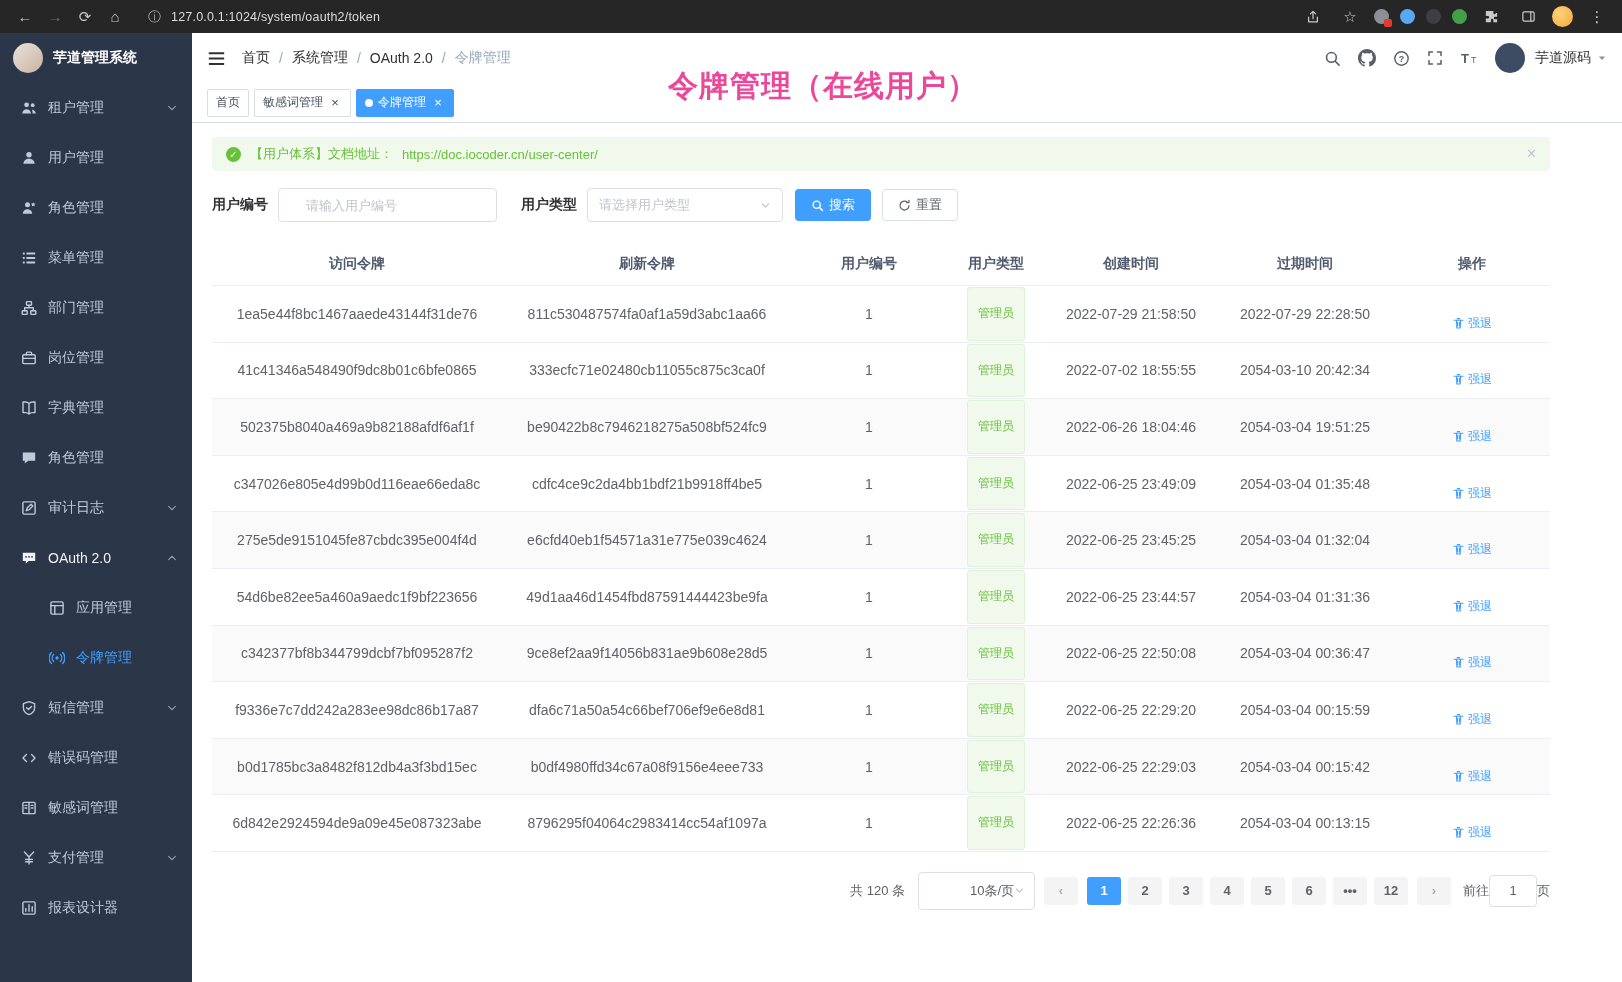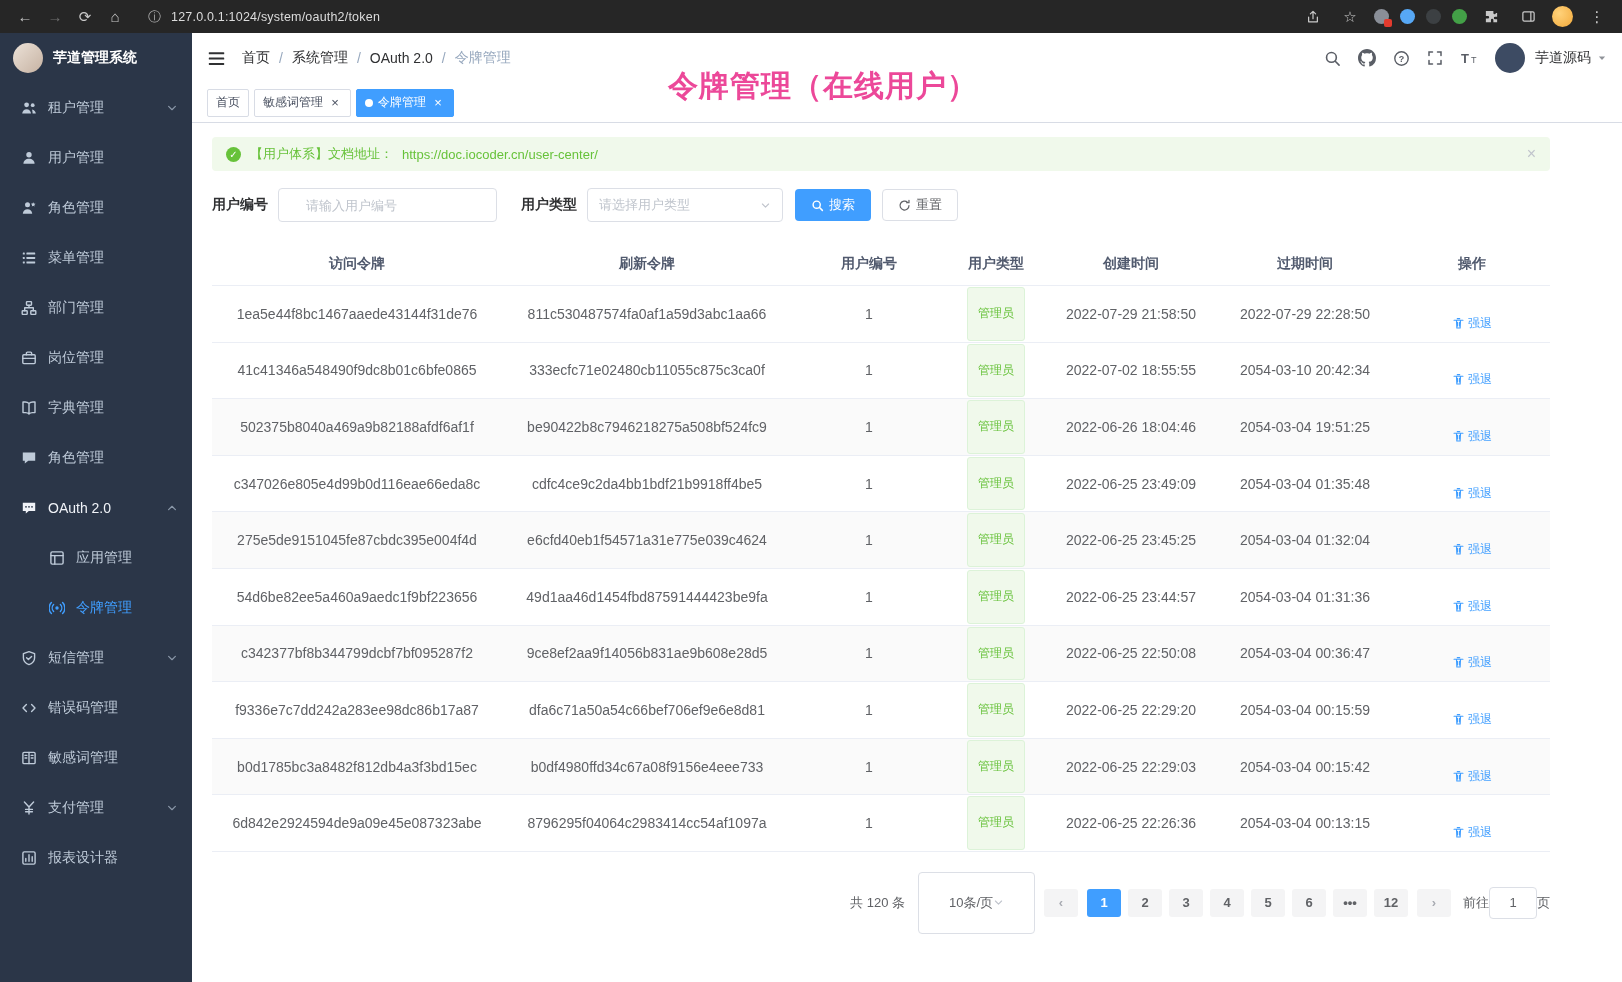--- a/index.html
+++ b/index.html
@@ -80,21 +80,21 @@
   .data-table{width:1338px;border-collapse:collapse;table-layout:fixed;}
   .data-table th{height:41px;font-size:14px;font-weight:700;color:#515a6e;border-bottom:1px solid #ebeef5;text-align:center;}
   .data-table td{height:48px;font-size:14px;color:#606266;border-bottom:1px solid #ebeef5;text-align:center;overflow:hidden;white-space:nowrap;}
   .data-table tbody tr:nth-child(odd):not(:first-child){background:#fafafa;}
   .badge{display:inline-block;padding:18px 10px;font-size:12px;color:#67c23a;background:#f0f9eb;border:1px solid #dcf3d8;border-radius:3px;line-height:1.3;}
   .action{color:#409eff;font-size:12px;display:inline-flex;align-items:center;gap:3px;cursor:pointer;margin-top:20px;}
   .ticon{display:inline-flex;}
 
   .pagination{display:flex;align-items:center;justify-content:flex-end;gap:9px;margin:20px 0;font-size:13px;color:#606266;width:1338px;}
   .pg-total{margin-right:4px;}
-  .size-select{width:97px;height:28px;border:1px solid #dcdfe6;border-radius:4px;display:flex;align-items:center;justify-content:center;padding:16px 9px;color:#606266;cursor:pointer;background:#fff;}
+  .size-select{width:97px;height:28px;border:1px solid #dcdfe6;border-radius:4px;display:flex;align-items:center;justify-content:flex-end;padding:4px 9px;color:#606266;cursor:pointer;background:#fff;}
   .pages{display:flex;align-items:center;gap:7px;}
   .page-btn{min-width:28px;height:28px;padding:0 3px;background:#f4f4f5;color:#606266;border-radius:3px;display:inline-flex;align-items:center;justify-content:center;font-weight:600;cursor:pointer;font-size:13px;}
   .page-btn.active{background:#409eff;color:#fff;}
   .page-btn.arrow{color:#a8abb2;}
   .goto{display:flex;align-items:center;margin-left:3px;}
   .goto-input{width:42px;height:28px;border:1px solid #dcdfe6;border-radius:4px;text-align:center;font-size:13px;color:#606266;outline:none;font-family:inherit;}
 
   .annotation{position:absolute;top:66px;left:668px;font-size:30px;font-weight:700;color:#ec4899;z-index:99;white-space:nowrap;letter-spacing:1px;}
 </style>
 </head>
@@ -221,20 +221,34 @@
           <span>字典管理</span>
         </div>
         <div class="menu-item">
           <span class="mi">
             <svg width="16" height="16" viewBox="0 0 16 16" fill="currentColor">
               <path d="M1.8 2.6h12.4v8.2H7.3l-3.5 2.8v-2.8H1.8z"></path>
             </svg>
           </span>
           <span>角色管理</span>
         </div>
+        <div class="menu-item">
+          <span class="mi">
+            <svg width="16" height="16" viewBox="0 0 16 16" fill="none" stroke="currentColor" stroke-width="1.4" stroke-linecap="round" stroke-linejoin="round">
+              <rect x="1.9" y="1.9" width="12.2" height="12.2" rx="1.4"></rect>
+              <path d="M5.3 10.7l.8-2.6 3.9-3.9 1.8 1.8-3.9 3.9z"></path>
+            </svg>
+          </span>
+          <span>审计日志</span>
+          <span class="chev down">
+            <svg width="12" height="12" viewBox="0 0 16 16" fill="none" stroke="currentColor" stroke-width="1.6" stroke-linecap="round" stroke-linejoin="round">
+              <path d="M3.5 5.8L8 10.3l4.5-4.5"></path>
+            </svg>
+          </span>
+        </div>
         <div class="menu-item open">
           <span class="mi">
             <svg width="16" height="16" viewBox="0 0 16 16" fill="currentColor">
               <path d="M1.8 2.8h12.4v8.1H7.8l-3 2.5v-2.5H1.8z"></path>
               <circle cx="5" cy="6.8" r=".9" fill="#2b3648"></circle>
               <circle cx="8" cy="6.8" r=".9" fill="#2b3648"></circle>
               <circle cx="11" cy="6.8" r=".9" fill="#2b3648"></circle>
             </svg>
           </span>
           <span>OAuth 2.0</span>

